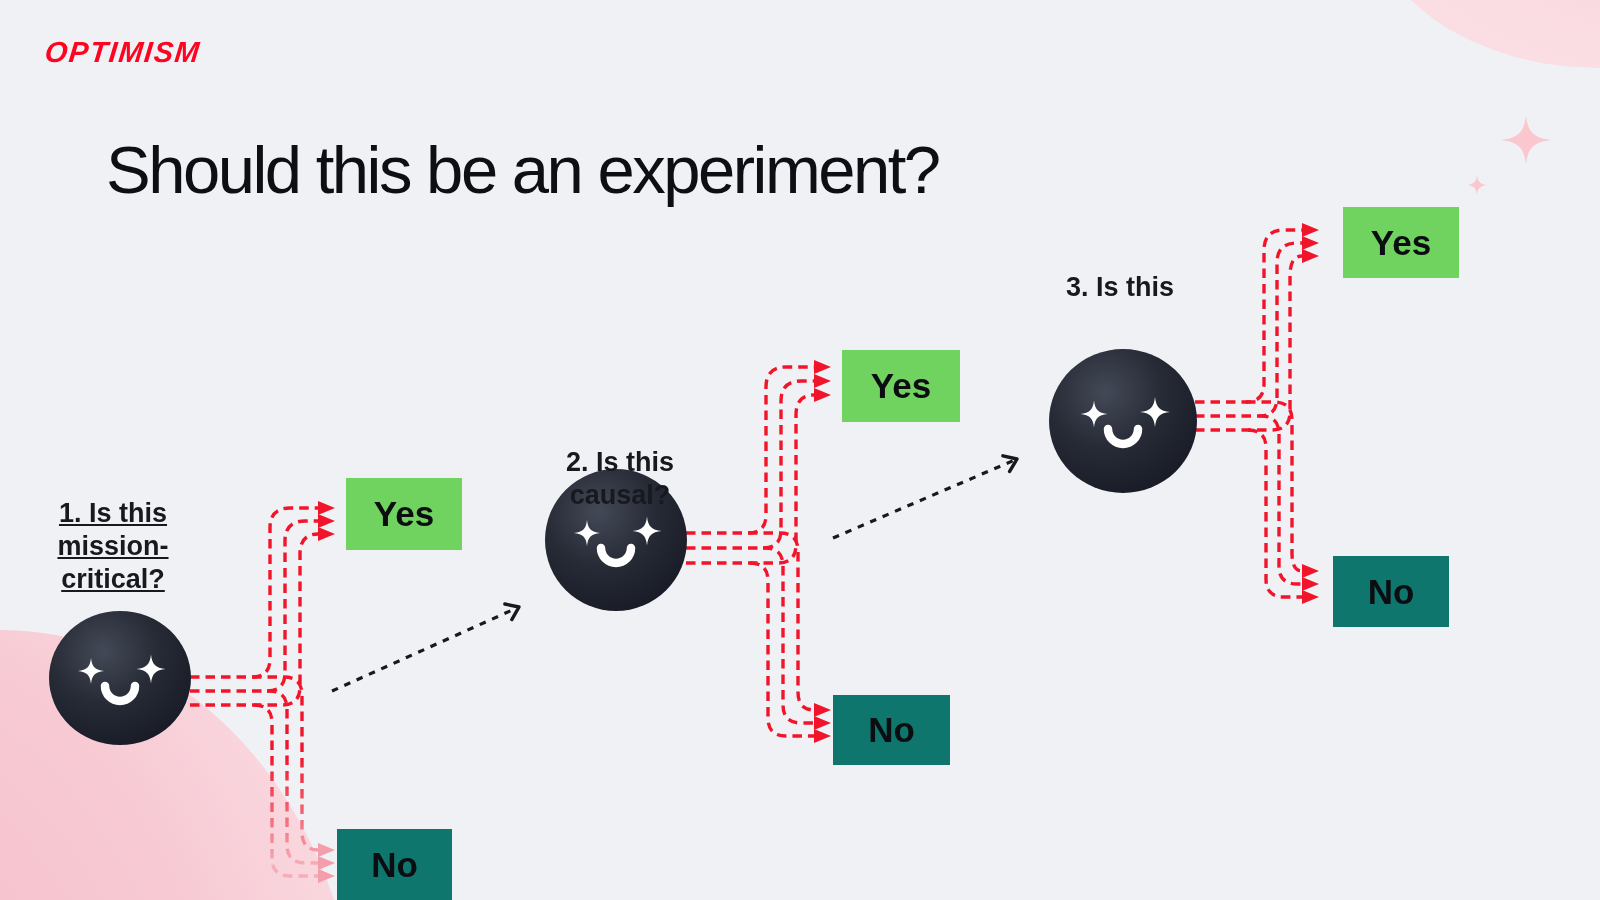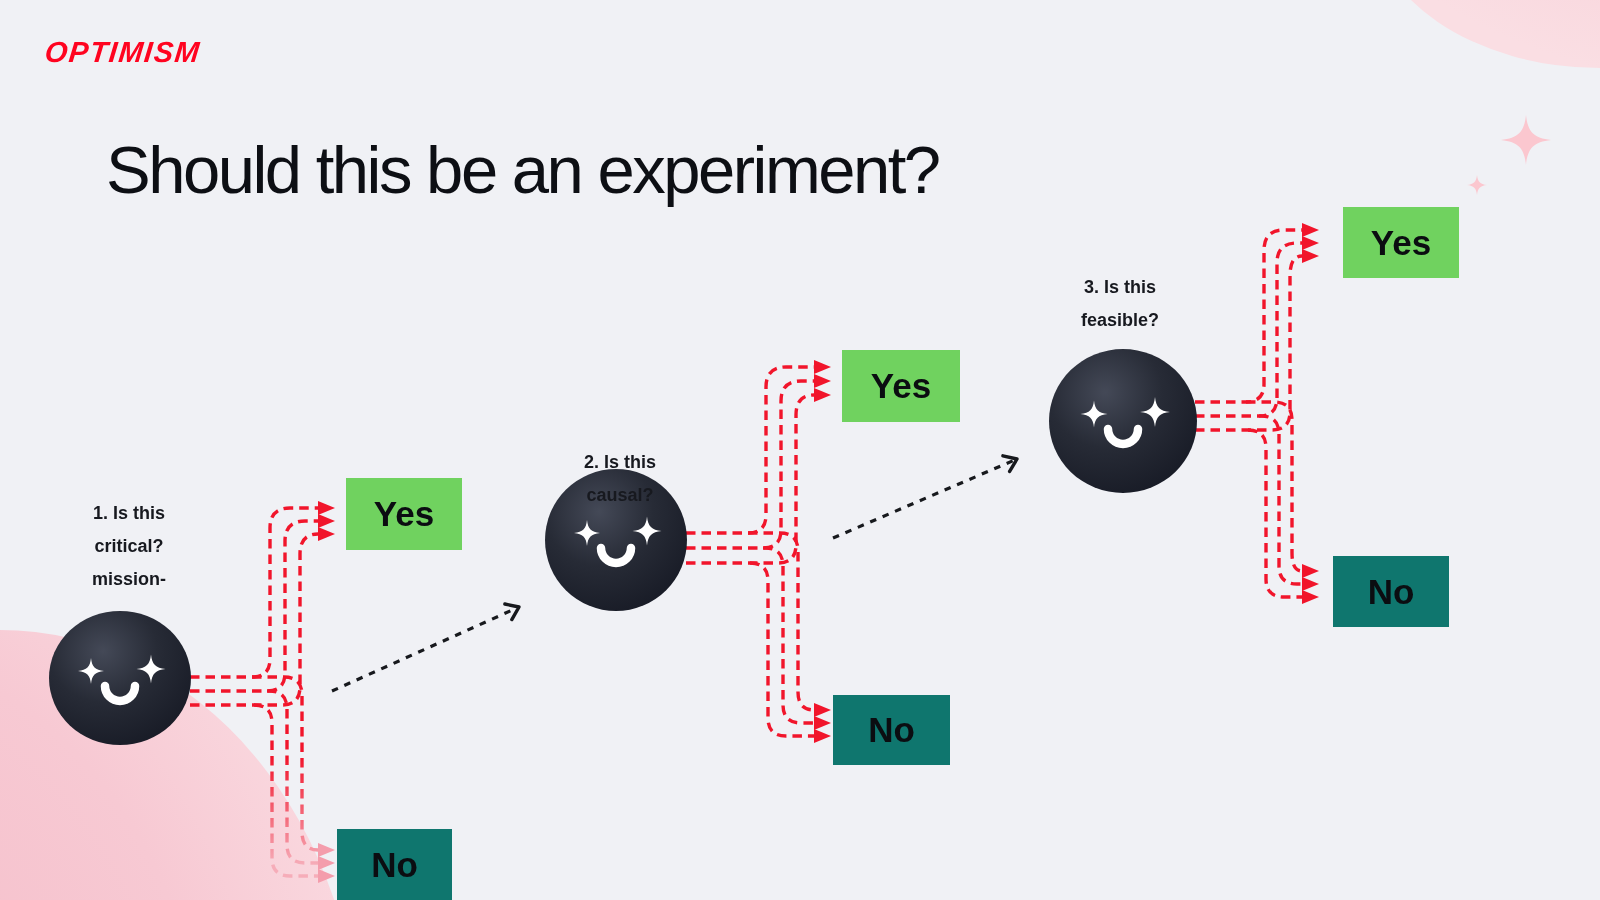--- a/index.html
+++ b/index.html
@@ -3,21 +3,21 @@
 <meta charset="utf-8">
 <style>
   html,body{margin:0;padding:0;}
   .stage{position:relative;width:1600px;height:900px;background:#F0F1F5;overflow:hidden;
          font-family:"Liberation Sans",sans-serif;}
   .stage svg{position:absolute;left:0;top:0;}
   .logo{position:absolute;left:45px;top:36px;font-size:29px;font-weight:700;font-style:italic;
         letter-spacing:1.5px;color:#FF0420;transform:skewX(-6deg);}
   .title{position:absolute;left:106px;top:131px;margin:0;font-size:67px;font-weight:400;
          letter-spacing:-2.5px;color:#0D0F14;}
-  .q{position:absolute;text-align:center;font-weight:700;font-size:18px;line-height:33px;color:#17191F;}
+  .q{position:absolute;text-align:center;font-weight:700;font-size:27px;line-height:33px;color:#17191F;}
   .box{position:absolute;display:flex;align-items:center;justify-content:center;
        font-weight:700;font-size:35px;color:#0B0D11;}
   .box.yes{background:#70D25F;margin-left:10px;}
   .box.no{background:#0f766e;}
   
   .red{fill:none;stroke:#F1152B;stroke-width:3.4;stroke-dasharray:9.5 6;}
   .redfade{fill:none;stroke:url(#fadeRed);stroke-width:3.4;stroke-dasharray:9.5 6;}
   .head{fill:#F1152B;}
   .headfade{fill:#F49DAC;}
   .blk{fill:none;stroke:#17191D;stroke-width:3.2;stroke-dasharray:6.5 7;}
@@ -123,32 +123,31 @@
       <ellipse cx="1123" cy="421" rx="74" ry="72" fill="url(#ballGrad)"></ellipse>
       <use href="#spark4" transform="translate(1094,414) scale(13.5)" fill="#FFFFFF"></use>
       <use href="#spark4" transform="translate(1155,412) scale(15)" fill="#FFFFFF"></use>
       <path d="M1108,429 A15,15 0 0 0 1138,429" fill="none" stroke="#FFFFFF" stroke-width="8.5" stroke-linecap="round"></path>
     </g>
   </svg>
 
   <div class="logo">OPTIMISM</div>
   <h1 class="title">Should this be an experiment?</h1>
 
-  <div class="q" style="left:19px;top:497px;width:220px;">
+  <div class="q" style="left:3px;top:497px;width:220px;text-decoration:underline;">
     <div>1. Is this</div>
+    <div>mission-</div>
     <div>critical?</div>
-    <div>mission-</div>
   </div>
   <div class="q" style="left:510px;top:399px;width:220px;margin-top:47px;">
     <div>2. Is this</div>
     <div>causal?</div>
   </div>
   <div class="q" style="left:1010px;top:271px;width:220px;">
     <div>3. Is this</div>
-    <div>feasible?</div>
   </div>
 
   <div class="box yes" style="left:336px;top:478px;width:116px;height:72px;">Yes</div>
   <div class="box no" style="left:337px;top:829px;width:115px;height:71px;">No</div>
   <div class="box yes" style="left:832px;top:350px;width:118px;height:72px;">Yes</div>
   <div class="box no" style="left:833px;top:695px;width:117px;height:70px;">No</div>
   <div class="box yes" style="left:1333px;top:207px;width:116px;height:71px;">Yes</div>
   <div class="box no" style="left:1333px;top:556px;width:116px;height:71px;">No</div>
 
 </div>

